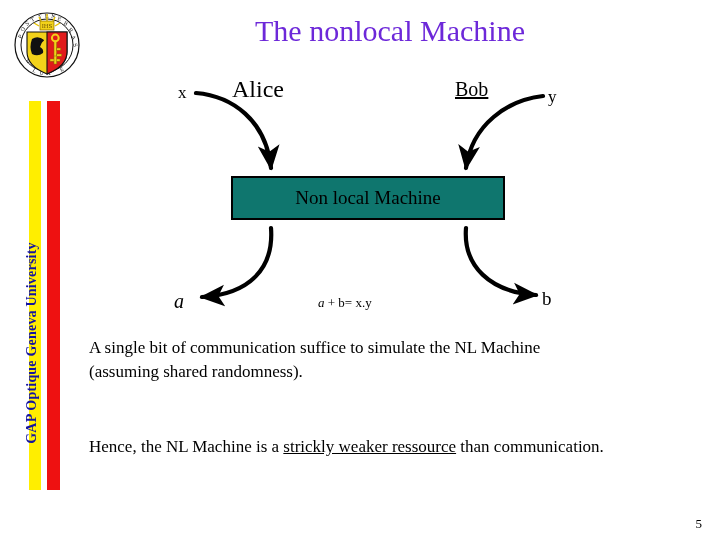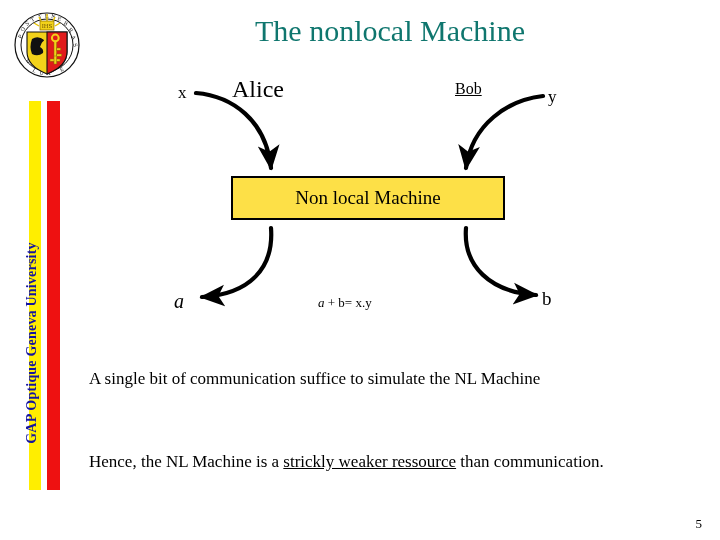--- a/index.html
+++ b/index.html
@@ -55,52 +55,52 @@
     white-space: nowrap;
   }
 
   
   #slide-title {
     position: absolute;
     left: 90px;
     top: 12px;
     width: 600px;
     text-align: center;
-    color: #0f766e;
+    color: #6d28d9;
     font-size: 30px;
     line-height: 38px;
     white-space: nowrap;
   }
 
   
   .diag-label {
     position: absolute;
     color: #000000;
     font-size: 19px;
     line-height: 22px;
     white-space: nowrap;
   }
   .diag-label.ital { font-style: italic; }
 
   #label-x     { left: 178px; top: 82px;  font-size: 17px; }
   #label-alice { left: 232px; top: 78px;  font-size: 24px; }
-  #label-bob   { left: 455px; top: 78px;  font-size: 16px; text-decoration: underline; }
+  #label-bob   { left: 455px; top: 78px;  font-size: 20px; text-decoration: underline; }
   #label-y     { left: 548px; top: 86px;  font-size: 17px; }
   #label-a     { left: 174px; top: 290px; font-size: 20px; }
   #label-eq    { left: 318px; top: 292px; font-size: 13px; }
   #label-b     { left: 542px; top: 288px; font-size: 19px; }
 
   
   #machine-box {
     position: absolute;
     left: 231px;
     top: 176px;
     width: 274px;
     height: 44px;
-    background: #fde047;
+    background: #0f766e;
     border: 2px solid #000000;
     box-sizing: border-box;
     display: flex;
     align-items: center;
     justify-content: center;
   }
   #machine-box-label {
     color: #000000;
     font-size: 19px;
     white-space: nowrap;
@@ -113,24 +113,23 @@
     width: 720px; height: 540px;
     pointer-events: none;
   }
 
   
   .body-par {
     position: absolute;
     color: #000000;
     font-size: 17px;
     line-height: 23.5px;
-    margin-top: 31px;
   }
   #body-1 { left: 89px; top: 336px; width: 600px; }
-  #body-2 { left: 89px; top: 419px; width: 560px; }
+  #body-2 { left: 89px; top: 435px; width: 560px; }
   .u { text-decoration: underline; }
 
   
   #page-number {
     position: absolute;
     right: 18px;
     bottom: 8px;
     color: #000000;
     font-size: 13px;
   }
@@ -219,20 +218,21 @@
   <div id="machine-box">
     <span id="machine-box-label">Non local Machine</span>
   </div>
 
   <div class="diag-label ital" id="label-a">a</div>
   <div class="diag-label" id="label-eq"><i>a</i> + b= x.y</div>
   <div class="diag-label" id="label-b">b</div>
 
   <div class="body-par" id="body-1">
     <div>A single bit of communication suffice to simulate the NL Machine</div>
+    <div>(assuming shared randomness).</div>
   </div>
 
   <div class="body-par" id="body-2">
     <span>Hence, the NL Machine is a </span><span class="u">strickly weaker ressource</span><span> than communication.</span>
   </div>
 
   <div id="page-number">5</div>
 
 </div>
 

